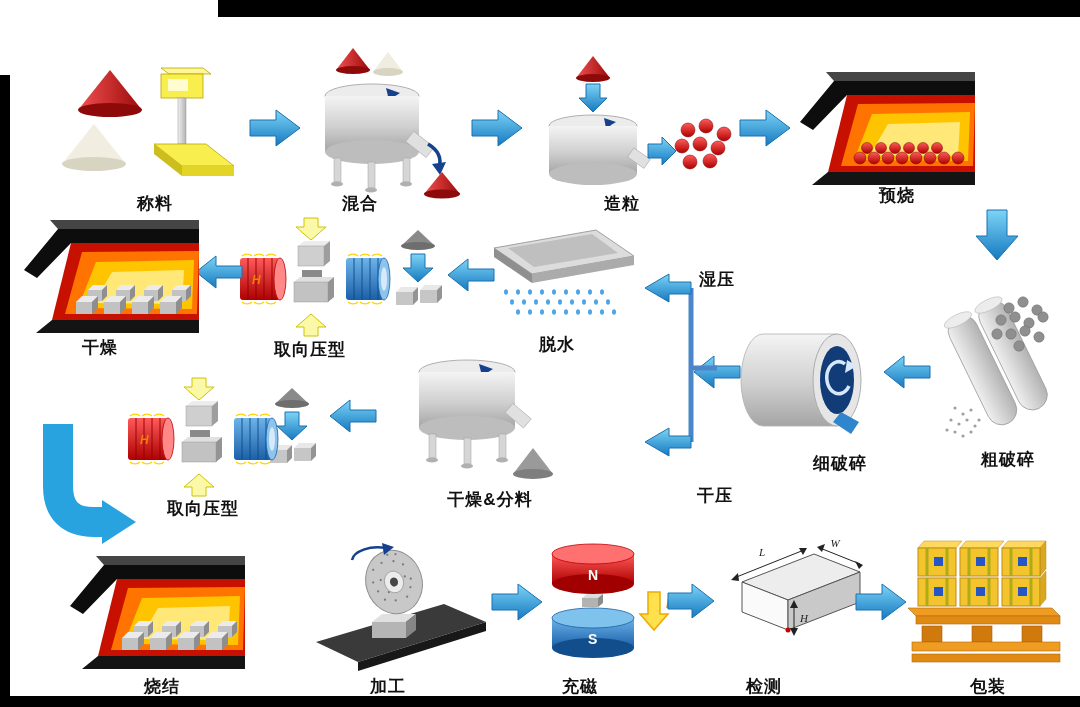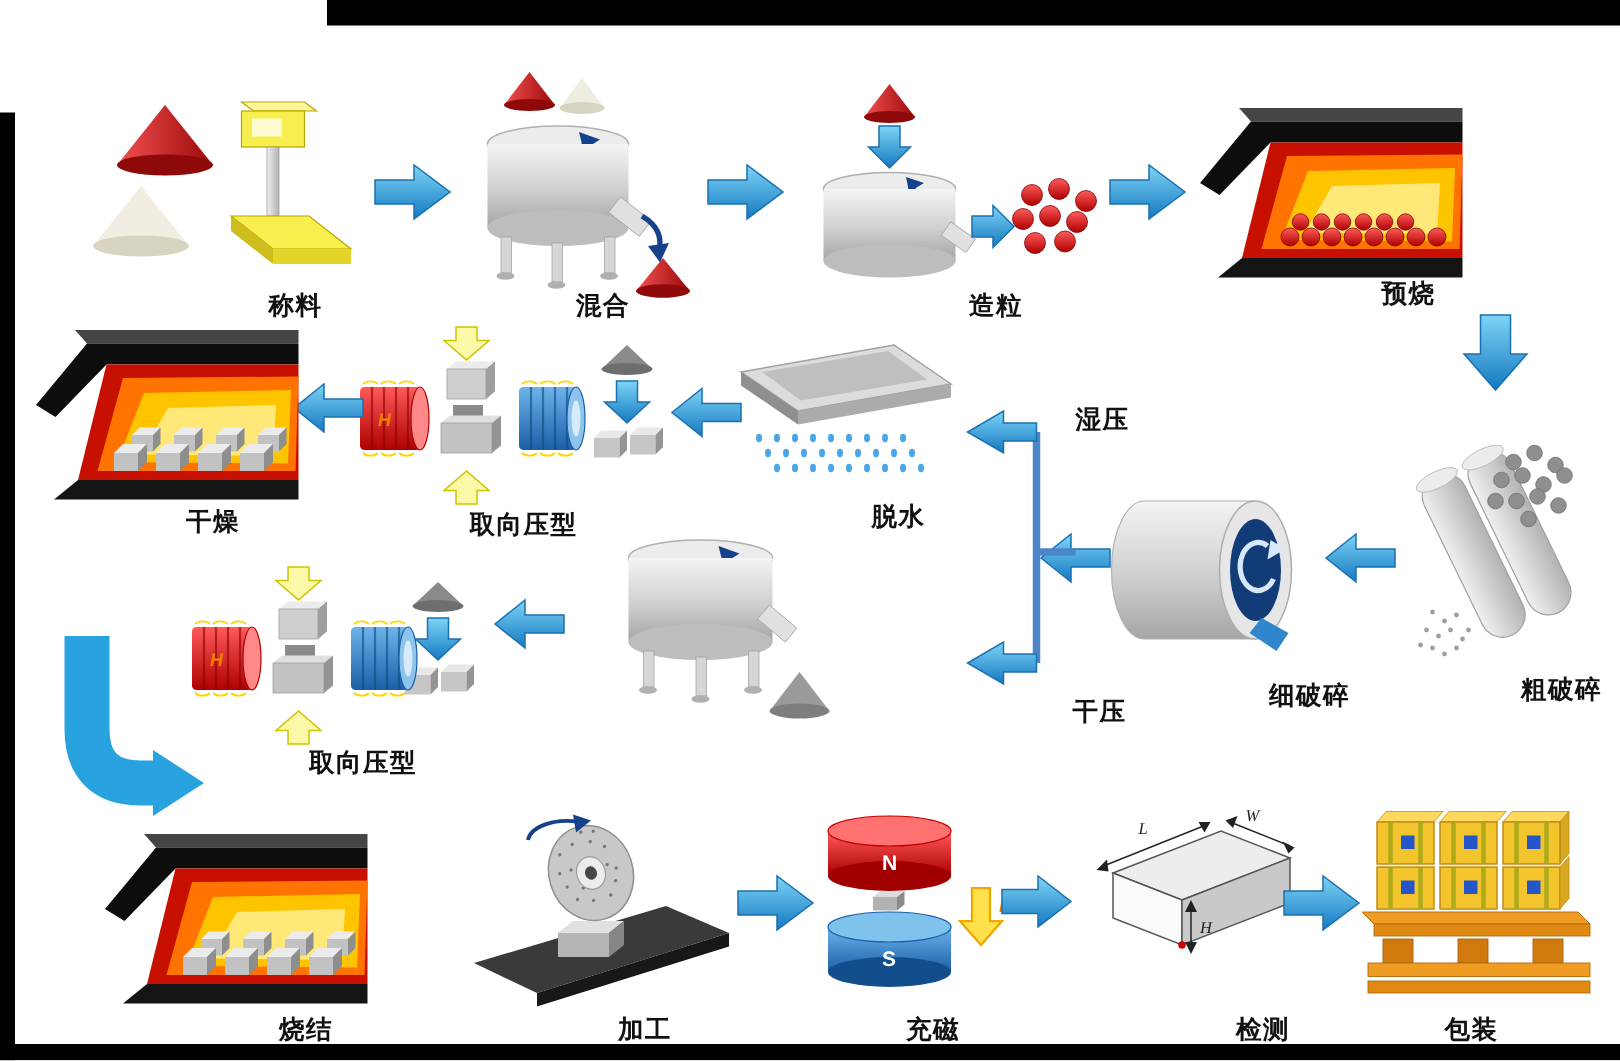--- a/index.html
+++ b/index.html
@@ -1,21 +1,21 @@
 <!DOCTYPE html>
 <html><head>
 <meta charset="utf-8">
 <style>
   *{margin:0;padding:0;box-sizing:border-box}
   body{background:#ffffff}
   .stage{position:relative;width:1080px;height:707px;background:#fff;overflow:hidden;
          font-family:"Liberation Sans",sans-serif}
   .bar{position:absolute;background:#000}
   .lbl{position:absolute;font:700 17px "Liberation Sans",sans-serif;color:#111;
-       text-align:right;letter-spacing:1px;white-space:nowrap}
+       text-align:center;letter-spacing:1px;white-space:nowrap}
   svg.abs{position:absolute;overflow:visible}
   polygon.ar{fill:url(#agrad);stroke:#1a70b0;stroke-width:1}
   .dimtxt{font:italic 11px "Liberation Serif",serif;fill:#222}
   .poletxt{font:700 14px "Liberation Sans",sans-serif;fill:#fff}
   .fieldtxt{font:italic 700 12px "Liberation Sans",sans-serif;fill:#f08000}
 </style>
 </head>
 <body>
 
 <div class="stage">
@@ -611,23 +611,24 @@
   </svg>
 
   <div class="lbl" style="left:95px;top:192px;width:120px">称料</div>
   <div class="lbl" style="left:300px;top:192px;width:120px">混合</div>
   <div class="lbl" style="left:562px;top:192px;width:120px">造粒</div>
   <div class="lbl" style="left:837px;top:184px;width:120px">预烧</div>
   <div class="lbl" style="left:40px;top:336px;width:120px">干燥</div>
   <div class="lbl" style="left:235px;top:338px;width:150px">取向压型</div>
   <div class="lbl" style="left:497px;top:333px;width:120px">脱水</div>
   <div class="lbl" style="left:681px;top:268px;width:72px">湿压</div>
-  <div class="lbl" style="left:679px;top:463px;width:72px">干压</div>
+  <div class="lbl" style="left:679px;top:484px;width:72px">干压</div>
   <div class="lbl" style="left:780px;top:452px;width:120px">细破碎</div>
   <div class="lbl" style="left:948px;top:448px;width:120px">粗破碎</div>
   <div class="lbl" style="left:128px;top:497px;width:150px">取向压型</div>
+  <div class="lbl" style="left:408px;top:488px;width:164px">干燥&amp;分料</div>
   <div class="lbl" style="left:102px;top:675px;width:120px">烧结</div>
   <div class="lbl" style="left:328px;top:675px;width:120px">加工</div>
   <div class="lbl" style="left:520px;top:675px;width:120px">充磁</div>
-  <div class="lbl" style="left:740px;top:675px;width:120px">检测</div>
-  <div class="lbl" style="left:879px;top:675px;width:120px">包装</div>
+  <div class="lbl" style="left:704px;top:675px;width:120px">检测</div>
+  <div class="lbl" style="left:928px;top:675px;width:120px">包装</div>
 
 </div>
 
 </body></html>

